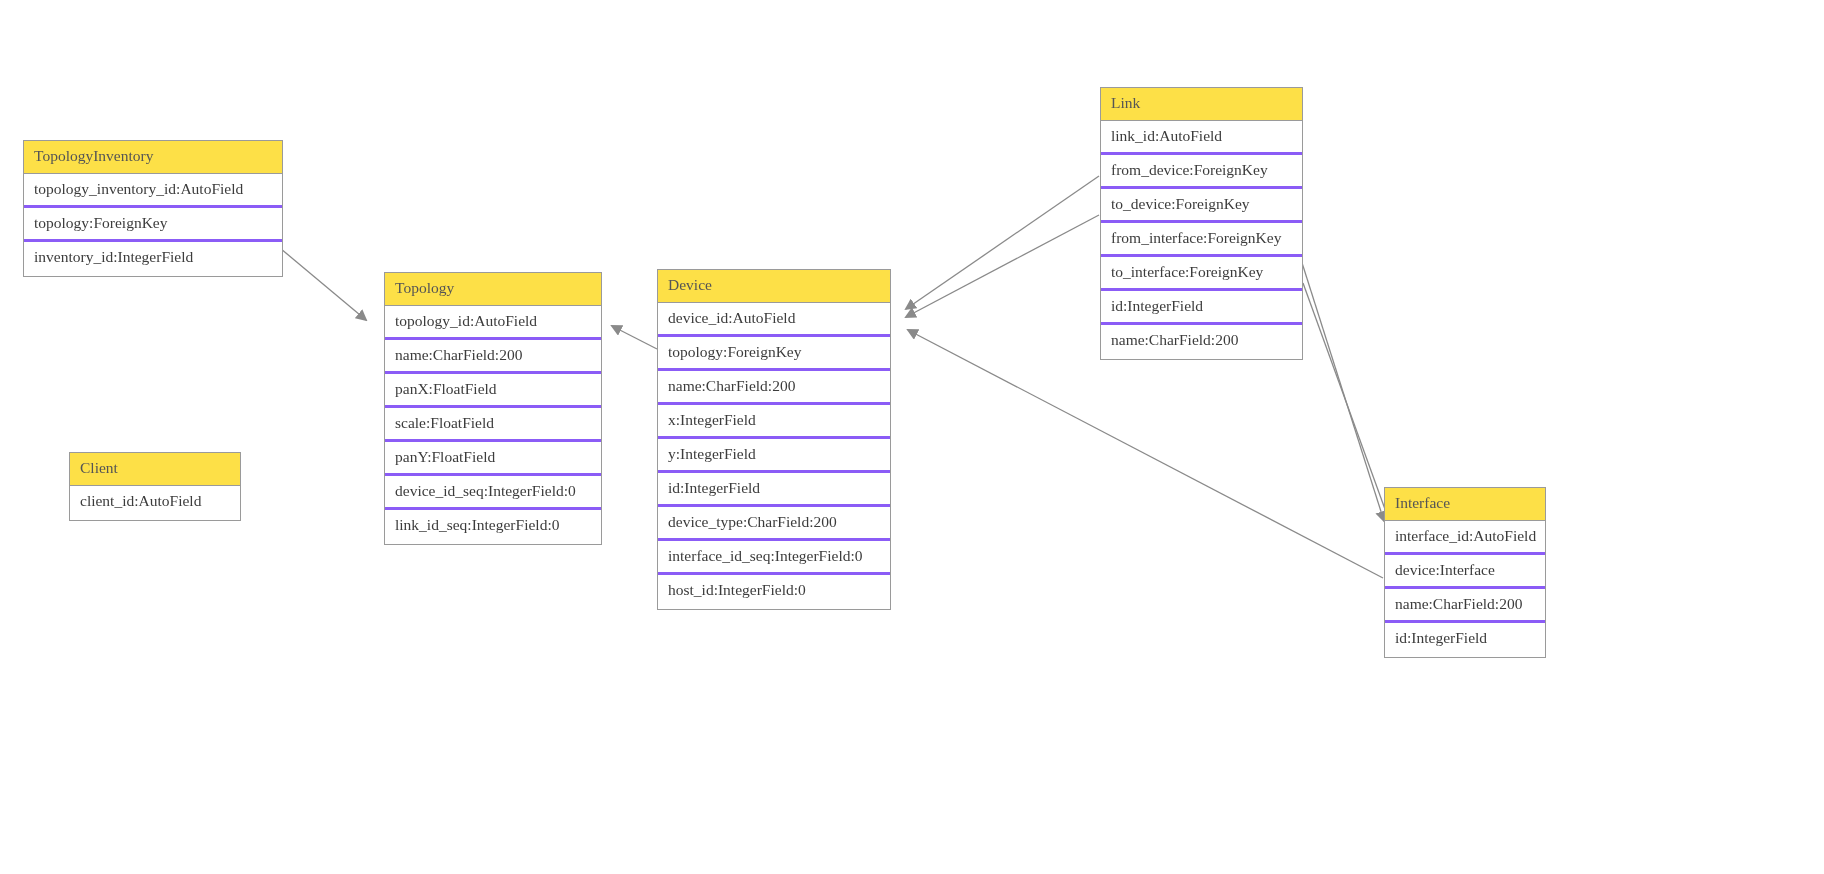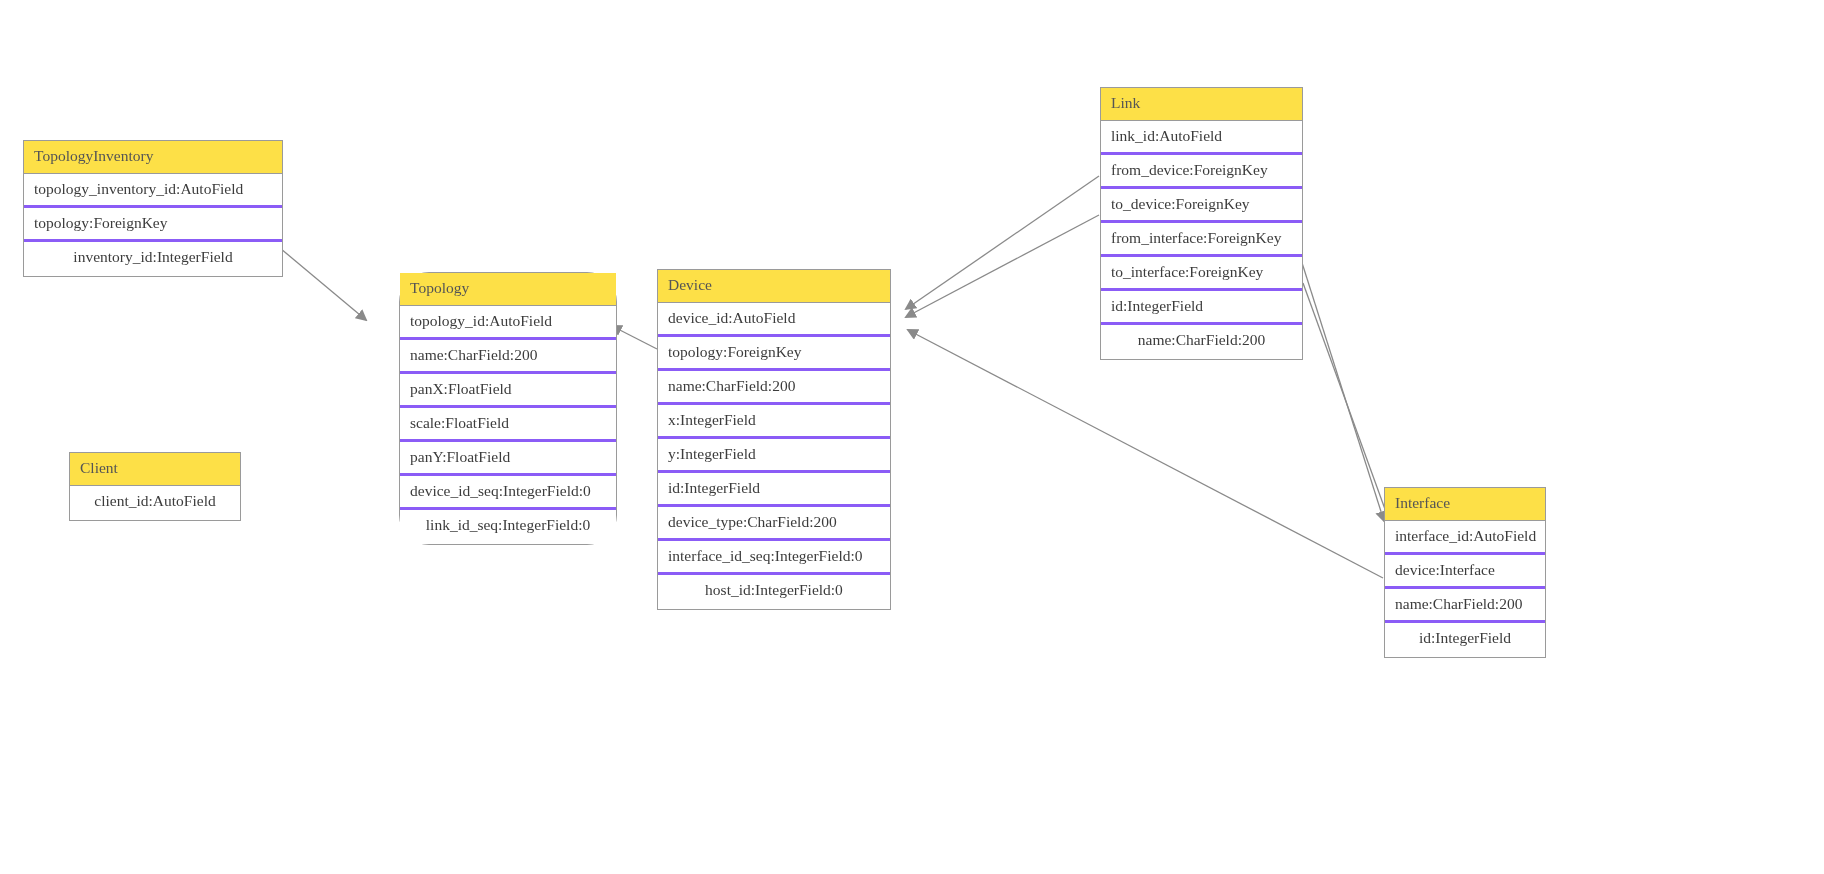--- a/index.html
+++ b/index.html
@@ -47,21 +47,20 @@
     color: #3c3c3c;
     font-size: 15.5px;
     padding: 6px 10px 7px 10px;
     height: 34px;
     white-space: nowrap;
     overflow: hidden;
     background: #ffffff;
   }
   .field:last-child {
     border-bottom: none;
-    text-align: center;
   }
 </style>
 </head>
 <body>
 
 <div id="canvas">
 
   <svg id="edges" viewBox="0 0 1824 874">
     <defs>
       <marker id="arrow" viewBox="0 0 12 12" refX="10" refY="6" markerWidth="9" markerHeight="9" orient="auto-start-reverse">
@@ -84,21 +83,21 @@
     <div class="field">topology_inventory_id:AutoField</div>
     <div class="field">topology:ForeignKey</div>
     <div class="field">inventory_id:IntegerField</div>
   </div>
 
   <div class="entity" style="left:69px; top:452px; width:172px;">
     <div class="entity-title">Client</div>
     <div class="field">client_id:AutoField</div>
   </div>
 
-  <div class="entity" style="left:399px; top:272px; width:218px;border-radius:30px;">
+  <div class="entity" style="left:384px; top:272px; width:218px;">
     <div class="entity-title">Topology</div>
     <div class="field">topology_id:AutoField</div>
     <div class="field">name:CharField:200</div>
     <div class="field">panX:FloatField</div>
     <div class="field">scale:FloatField</div>
     <div class="field">panY:FloatField</div>
     <div class="field">device_id_seq:IntegerField:0</div>
     <div class="field">link_id_seq:IntegerField:0</div>
   </div>
 

